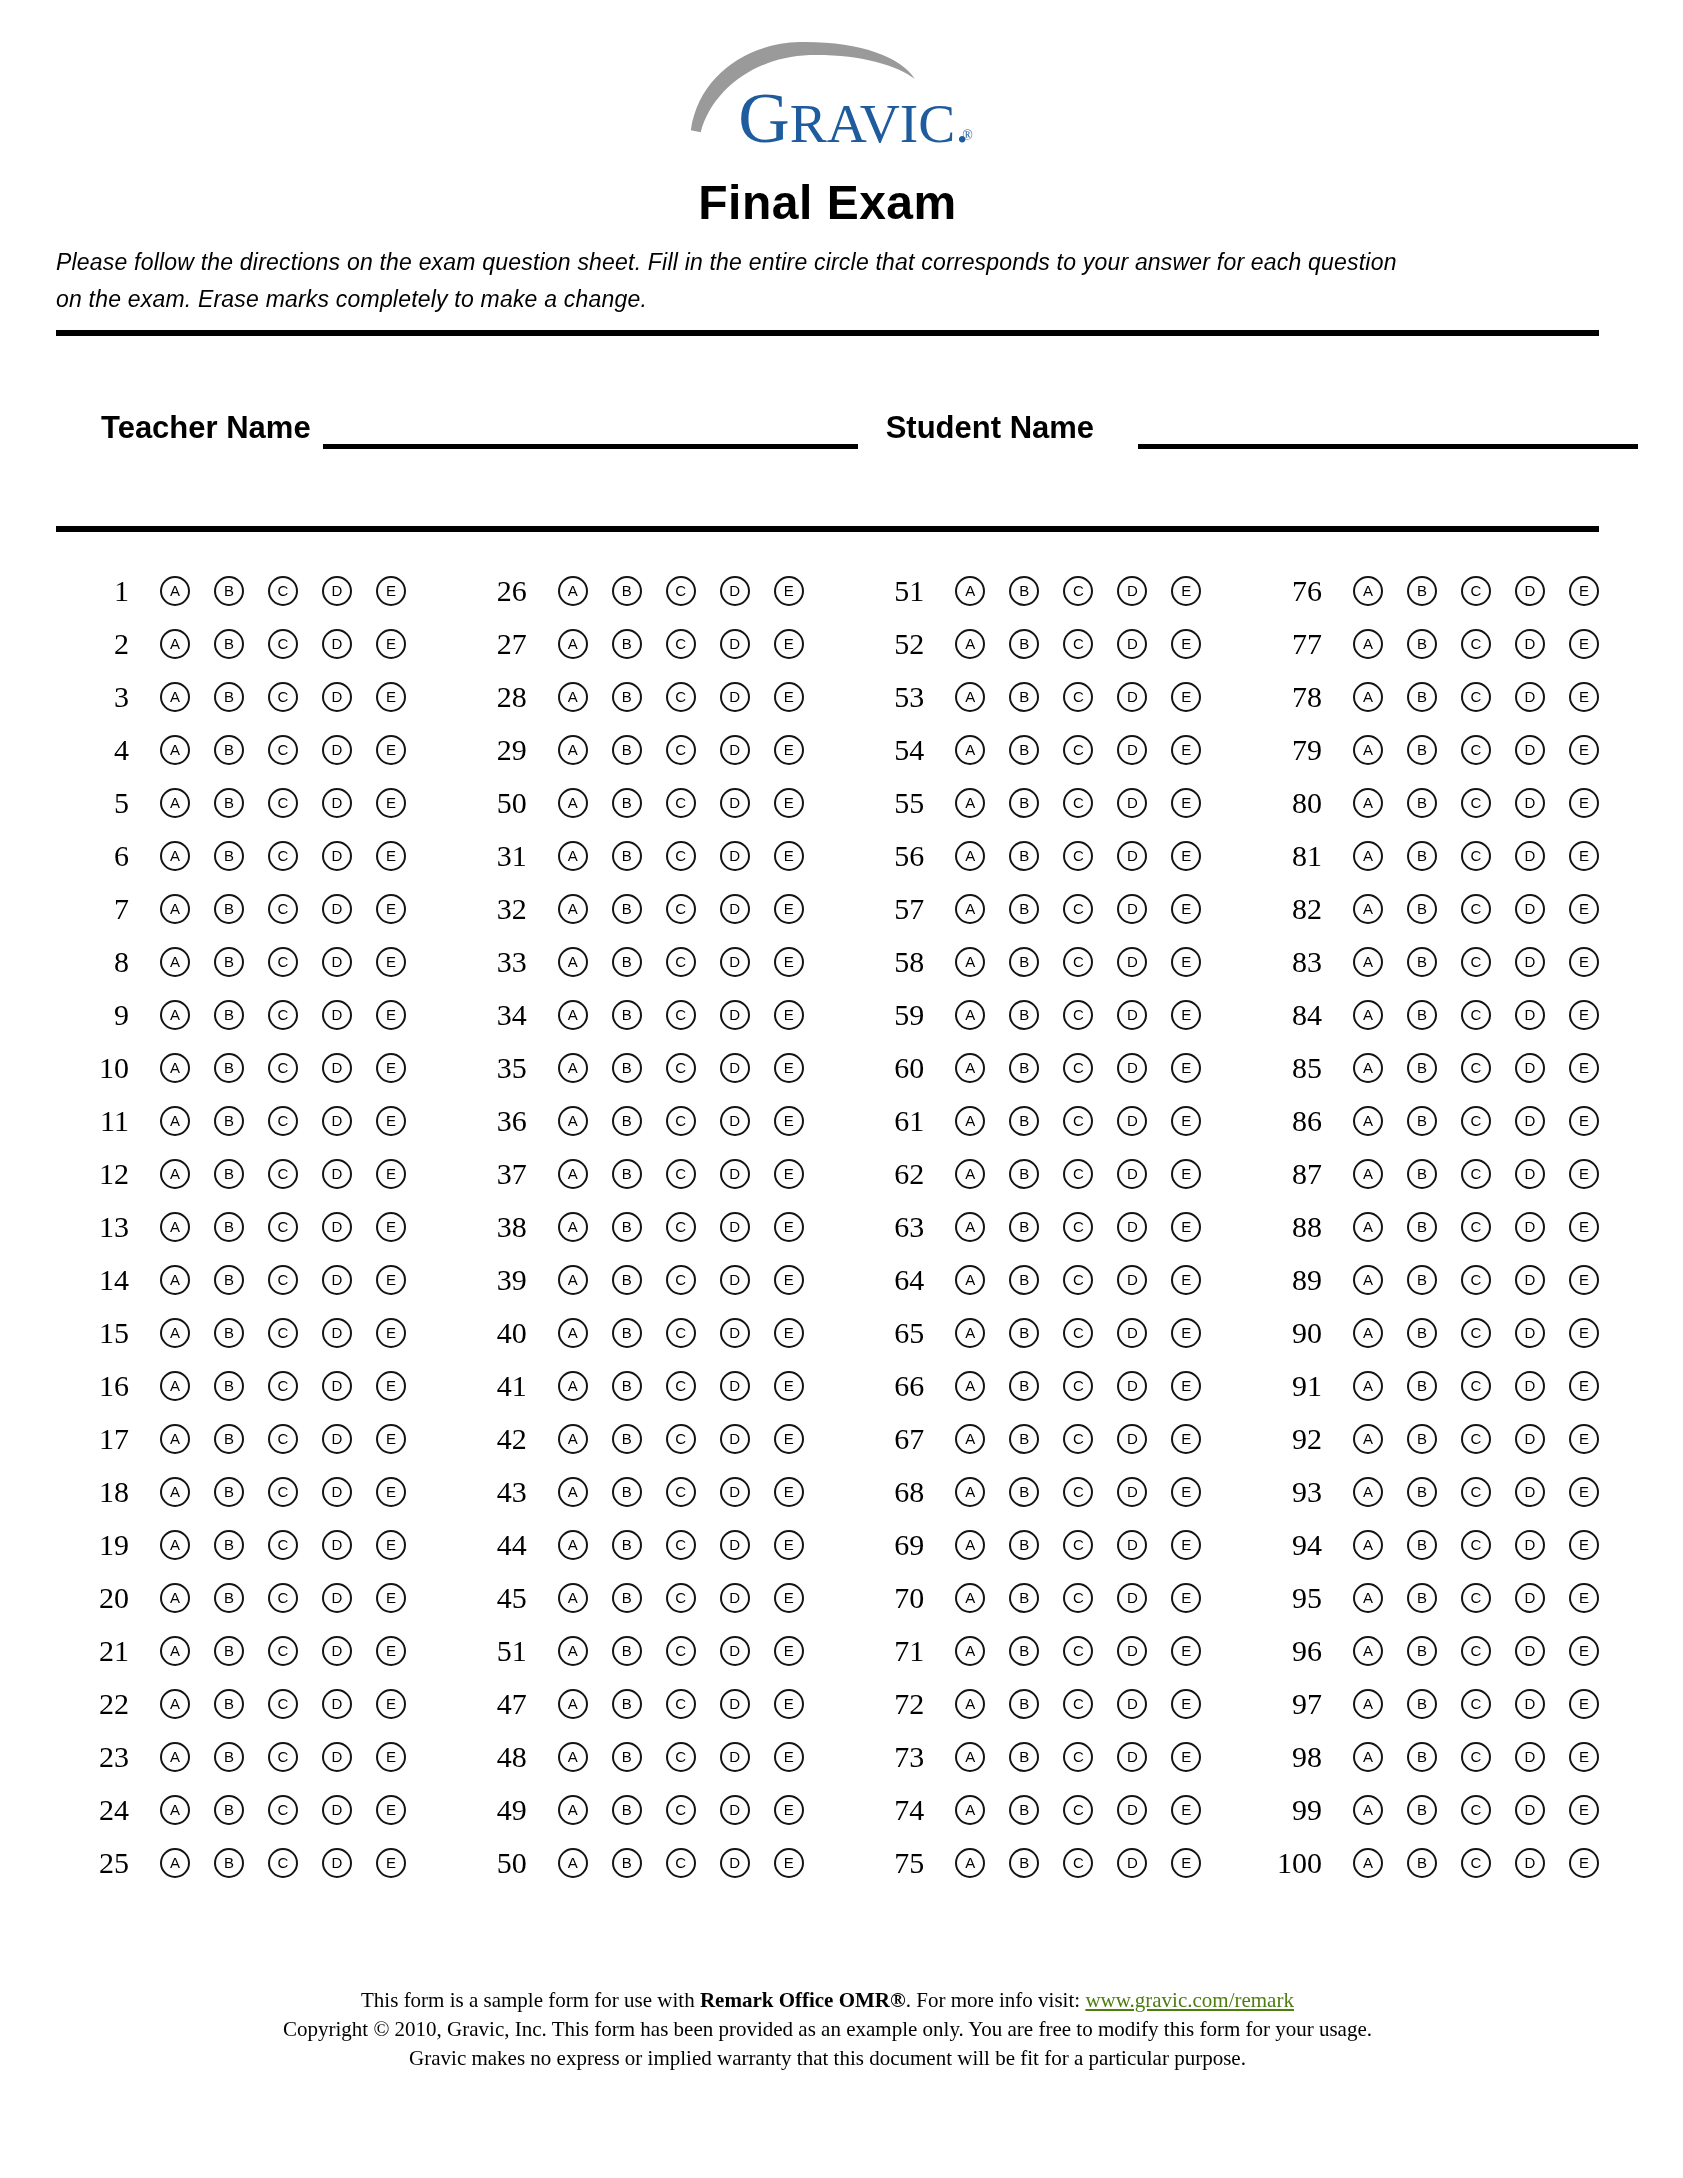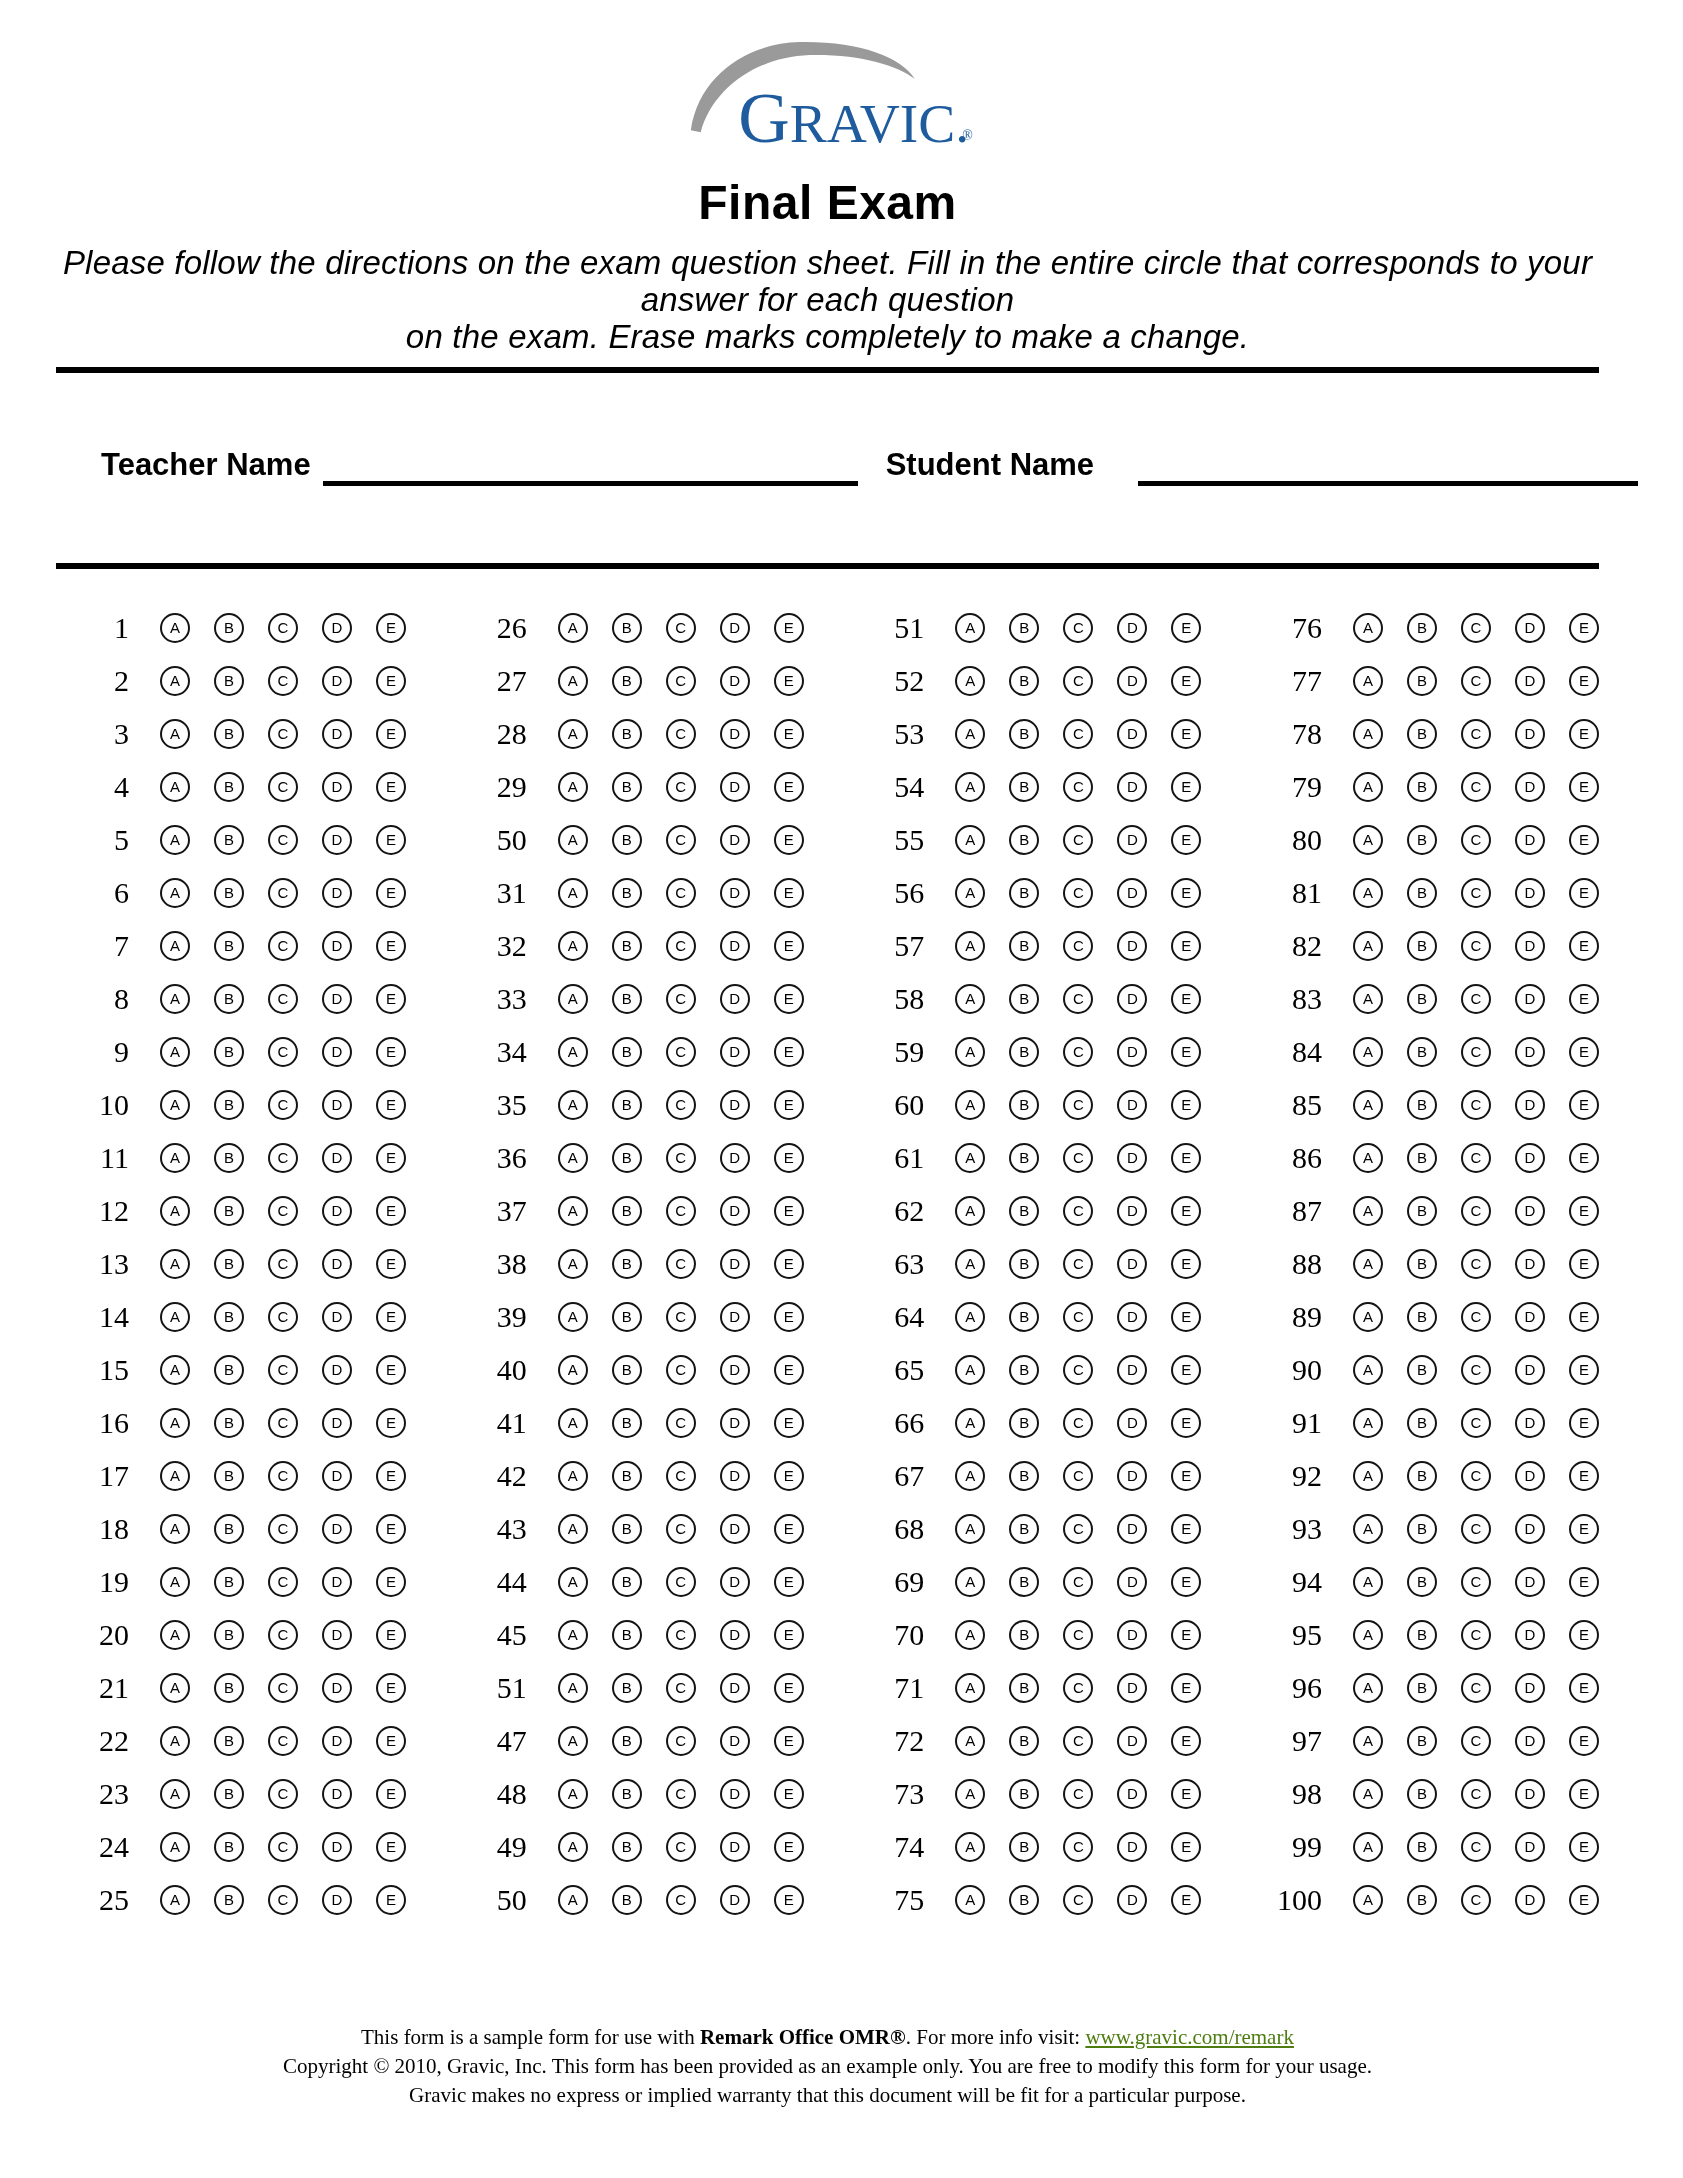--- a/index.html
+++ b/index.html
@@ -22,23 +22,23 @@
   .logo-reg { font-family: "Liberation Serif", serif; fill: #1f5c9e; font-size: 14px; }
   .title {
     font-size: 48px; font-weight: bold; line-height: 46px;
     letter-spacing: 0.5px;
   }
 
   
   .instructions {
     margin-top: 18px;
     font-style: italic;
-    font-size: 33px; line-height: 37px;
+    font-size: 23px; line-height: 37px;
     letter-spacing: 0.2px;
-    text-align: center;
+    text-align: left;
   }
 
   
   .rule { height: 6px; background: #000; border: 0; }
   .rule-top { margin-top: 12px; }
   .rule-bottom { margin-top: 79px; }
 
   
   .names-row { margin-top: 73px; display: flex; align-items: flex-end; }
   .field { display: flex; align-items: flex-end; }

